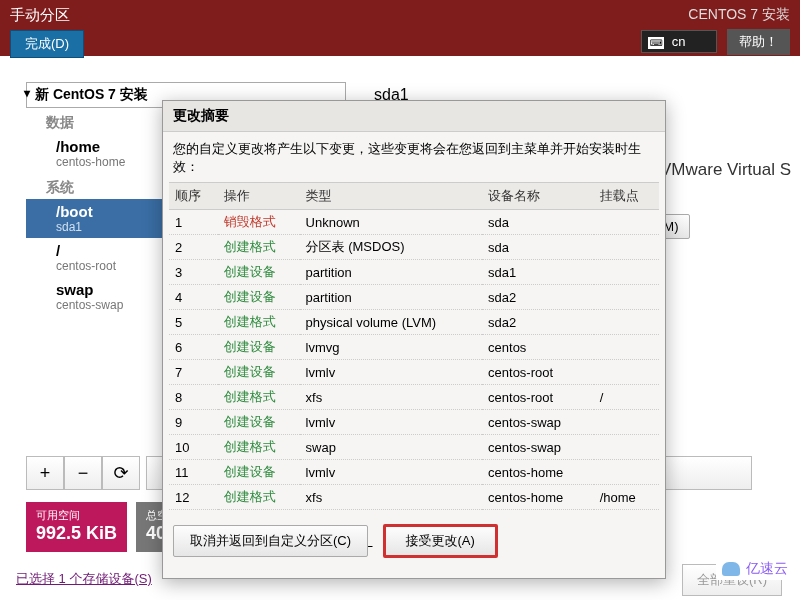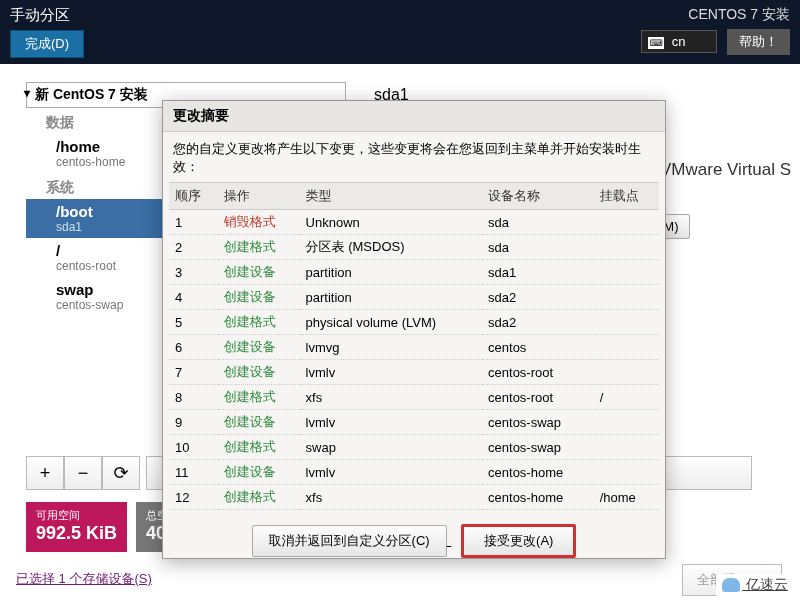--- a/index.html
+++ b/index.html
@@ -1,17 +1,17 @@
 <!DOCTYPE html>
 <html><head>
 <meta charset="utf-8">
 <style>
 * { margin: 0; padding: 0; box-sizing: border-box; font-family: "Microsoft YaHei", sans-serif; }
 body { width: 800px; height: 600px; background: #fff; overflow: hidden; position: relative; }
-.topbar { height: 64px; background: #0f172a; color: #fff; position: relative; }
+.topbar { height: 56px; background: #7f1d1d; color: #fff; position: relative; }
 .topbar-title { position: absolute; left: 10px; top: 6px; font-size: 15px; }
 .topbar-done { position: absolute; left: 10px; top: 30px; background: #1a6fa5; border: 1px solid #0d4f7a; padding: 4px 14px; font-size: 13px; color: #fff; }
 .topbar-right { position: absolute; right: 10px; top: 6px; text-align: right; }
 .topbar-install { font-size: 14px; color: #ddd; }
 .topbar-lang { display:inline-block; margin-top: 6px; background: #222; border: 1px solid #555; padding: 3px 30px 3px 6px; font-size: 13px; }
 .topbar-lang-icon { display:inline-block; width:16px; height:12px; background:#fff; color:#000; font-size:9px; text-align:center; line-height:12px; margin-right:4px; vertical-align:middle; }
 .topbar-help { display:inline-block; background: #555; padding: 4px 12px; margin-left: 6px; font-size: 13px; }
 .sidebar { position: absolute; left: 26px; top: 82px; width: 320px; }
 .dropdown-hdr { border: 1px solid #aaa; padding: 3px 8px; font-size: 14px; font-weight: bold; background:#fff; position:relative; }
 .dropdown-hdr::before { content:"▾"; position:absolute; left:-3px; font-size:12px; }
@@ -25,32 +25,32 @@
 .btn-bar { position: absolute; left: 26px; top: 456px; display:flex; align-items:center; }
 .smallbtn { border: 1px solid #bbb; width: 38px; height: 34px; background: linear-gradient(#fff,#eee); text-align:center; line-height:32px; font-size:18px; cursor:pointer; }
 .longbtn { border: 1px solid #bbb; height: 34px; width: 606px; margin-left: 6px; background: linear-gradient(#fff,#eee); }
 .space-box { position:absolute; top: 502px; padding: 6px 10px 8px 10px; color:#fff; }
 .space-box.avail { left: 26px; background: #be185d; }
 .space-box.total { left: 136px; background: #777; }
 .space-lbl { font-size: 11px; }
 .space-val { font-size: 18px; font-weight: bold; }
 .link { position:absolute; left:16px; top:570px; color:#701a75; font-size:13px; text-decoration:underline; }
 .resetbtn { position:absolute; right:18px; top:564px; border:1px solid #bbb; background:linear-gradient(#fff,#eee); padding:6px 14px; font-size:13px; color:#999; }
-.watermark { position:absolute; right:6px; bottom:4px; color:#404040; font-size:14px; background:#fff; padding:2px 6px; border-radius:2px;text-decoration:underline; }
+.watermark { position:absolute; right:6px; bottom:20px; color:#8b5cf6; font-size:14px; background:#fff; padding:2px 6px; border-radius:2px; }
 .wm-icon { display:inline-block; width:18px; height:14px; background:#7fb8e8; border-radius:7px 7px 3px 3px; vertical-align:middle; margin-right:2px; }
 
 .modal { position:absolute; left:162px; top:100px; width:504px; background:#f6f5f4; border:1px solid #999; box-shadow:0 4px 18px rgba(0,0,0,.3); }
 .modal-title { background:#e8e6e3; padding:6px 10px; font-size:14px; font-weight:bold; border-bottom:1px solid #ccc; }
 .modal-desc { padding:8px 10px 6px 10px; font-size:13px; }
 .tbl { width:calc(100% - 12px); margin:0 6px; border-collapse:collapse; font-size:13px; }
 .tbl th { text-align:left; background:#eceae7; border-top:1px solid #ccc; border-bottom:1px solid #ccc; padding:4px 6px; font-weight:normal; color:#333; }
 .tbl td { padding:3px 6px; border-bottom:1px dotted #ccc; }
 .op-destroy { color:#c0392b; }
 .op-create { color:#2e8b3d; }
-.modal-btns { text-align:center; padding:14px 10px 0 10px;text-decoration:underline; }
+.modal-btns { text-align:left; padding:14px 10px 20px 10px;text-decoration:underline; }
 .mbtn { display:inline-block; border:1px solid #aaa; background:linear-gradient(#fdfdfd,#e6e6e6); padding:6px 16px; font-size:13px; border-radius:2px; cursor:pointer; }
 .mbtn.accept { border:3px solid #d03030; padding:5px 20px; margin-left:10px; }
 .vmw { position:absolute; left:660px; top:160px; font-size:17px; color:#333; }
 .mbtn-hint { position:absolute; left:648px; top:214px; border:1px solid #aaa; background:linear-gradient(#fdfdfd,#e6e6e6); padding:4px 10px; font-size:13px; border-radius:2px; }
 .fsline { position:absolute; left:652px; top:428px; font-size:15px; color:#333; }
 </style>
 </head>
 <body>
 
 <div class="topbar">

